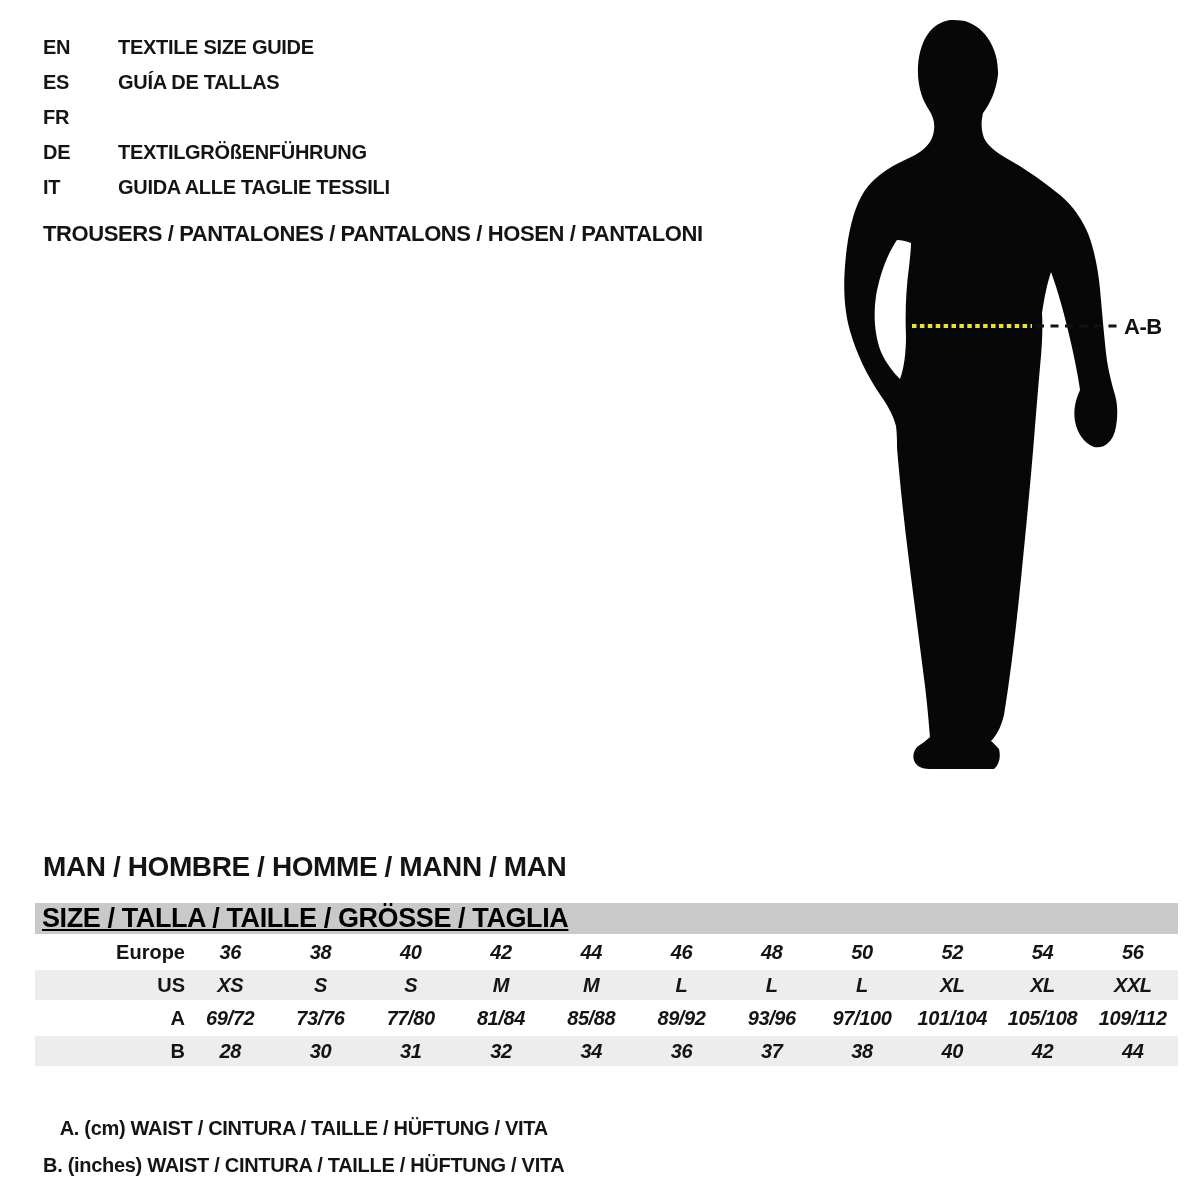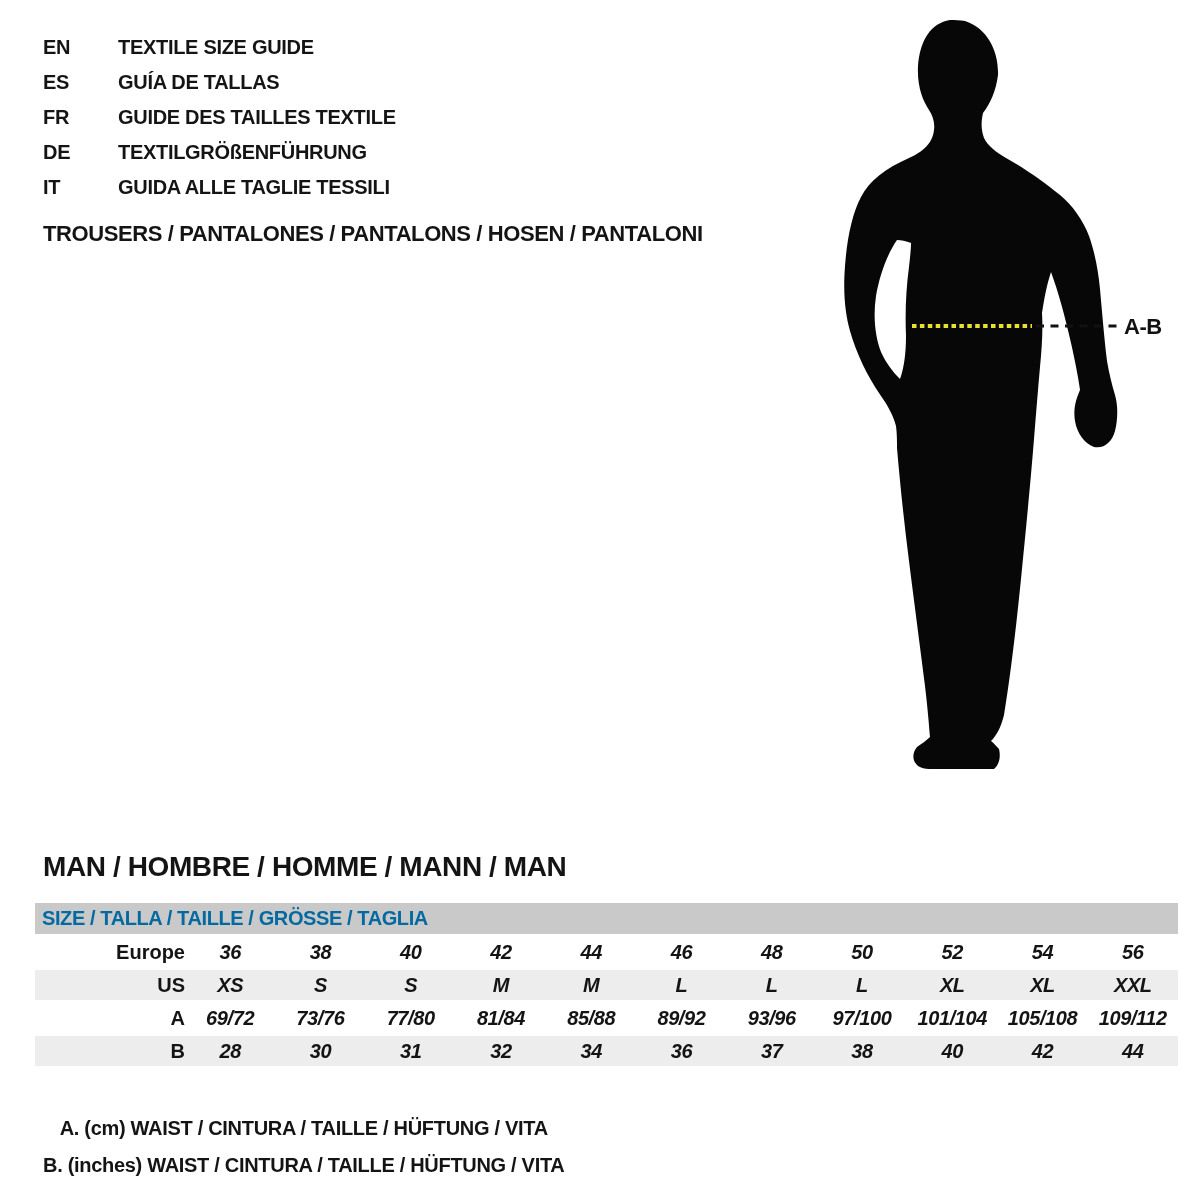--- a/index.html
+++ b/index.html
@@ -19,22 +19,22 @@
   .gender-heading { position:absolute; left:43px; top:851px; font-size:28px; font-weight:bold;
     letter-spacing:-0.4px; white-space:nowrap; }
 
   
   .figure-svg { position:absolute; left:820px; top:0; width:380px; height:800px; }
   .figure-svg text { font-family:"Liberation Sans","DejaVu Sans",sans-serif; font-size:22px;
     font-weight:bold; fill:#121212; letter-spacing:-0.5px; }
 
   
   .size-table { position:absolute; left:35px; top:903px; width:1143px; font-weight:bold; }
-  .t-header { height:31px; line-height:31px; background:#c9c9c9; color:#0369a1;
-    font-size:20px; padding-left:7px; letter-spacing:-0.4px; margin-bottom:3px; }
+  .t-header { height:31px; line-height:31px; background:#c9c9c9; color:#000000;
+    font-size:27px; padding-left:7px; letter-spacing:-0.4px; margin-bottom:3px;text-decoration:underline; }
   .t-row { display:flex; height:30px; line-height:30px; font-size:20px; margin-bottom:3px; background:#ffffff; }
   .t-row.alt { background:#ededed; }
   .t-label { flex:0 0 150px; padding-left:7px; text-align:right; }
   .t-cell { flex:1 1 0; text-align:center; letter-spacing:-0.4px;font-style:italic; }
 
   
   .footnotes { position:absolute; left:43px; top:1110px; font-size:20px; font-weight:bold;
     letter-spacing:-0.3px;text-align:center; }
   .footnote { line-height:37px; white-space:nowrap; }
 </style>
@@ -47,21 +47,20 @@
     <div class="lang-row">
       <span class="lang-code">EN</span>
       <span class="lang-title">TEXTILE SIZE GUIDE</span>
     </div>
     <div class="lang-row">
       <span class="lang-code">ES</span>
       <span class="lang-title">GUÍA DE TALLAS</span>
     </div>
     <div class="lang-row">
       <span class="lang-code">FR</span>
-      <span class="lang-title">GUIDE DES TAILLES TEXTILE</span>
     </div>
     <div class="lang-row">
       <span class="lang-code">DE</span>
       <span class="lang-title">TEXTILGRÖßENFÜHRUNG</span>
     </div>
     <div class="lang-row">
       <span class="lang-code">IT</span>
       <span class="lang-title">GUIDA ALLE TAGLIE TESSILI</span>
     </div>
   </div>

